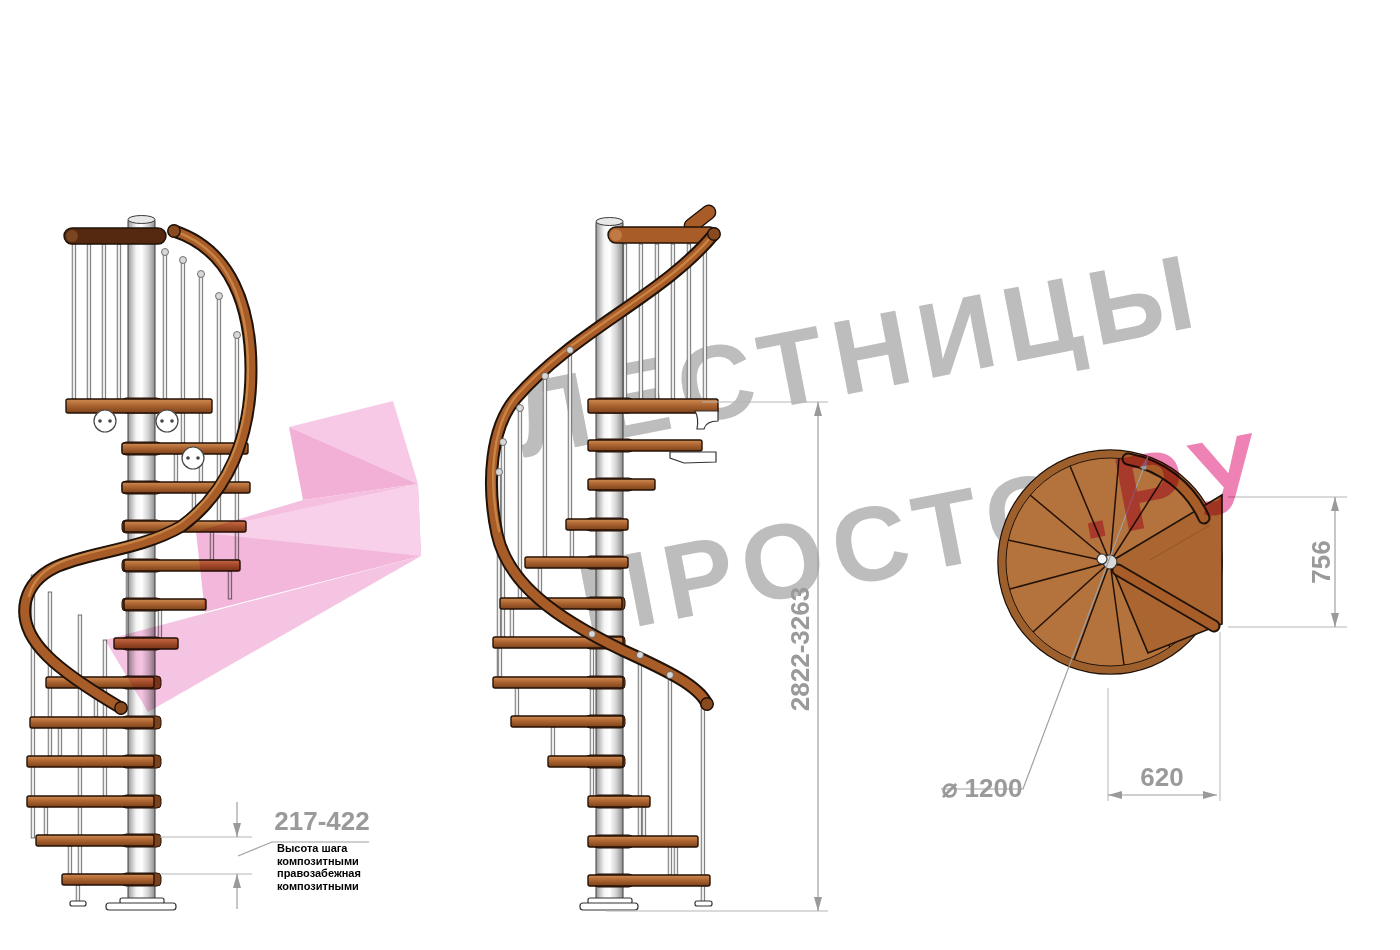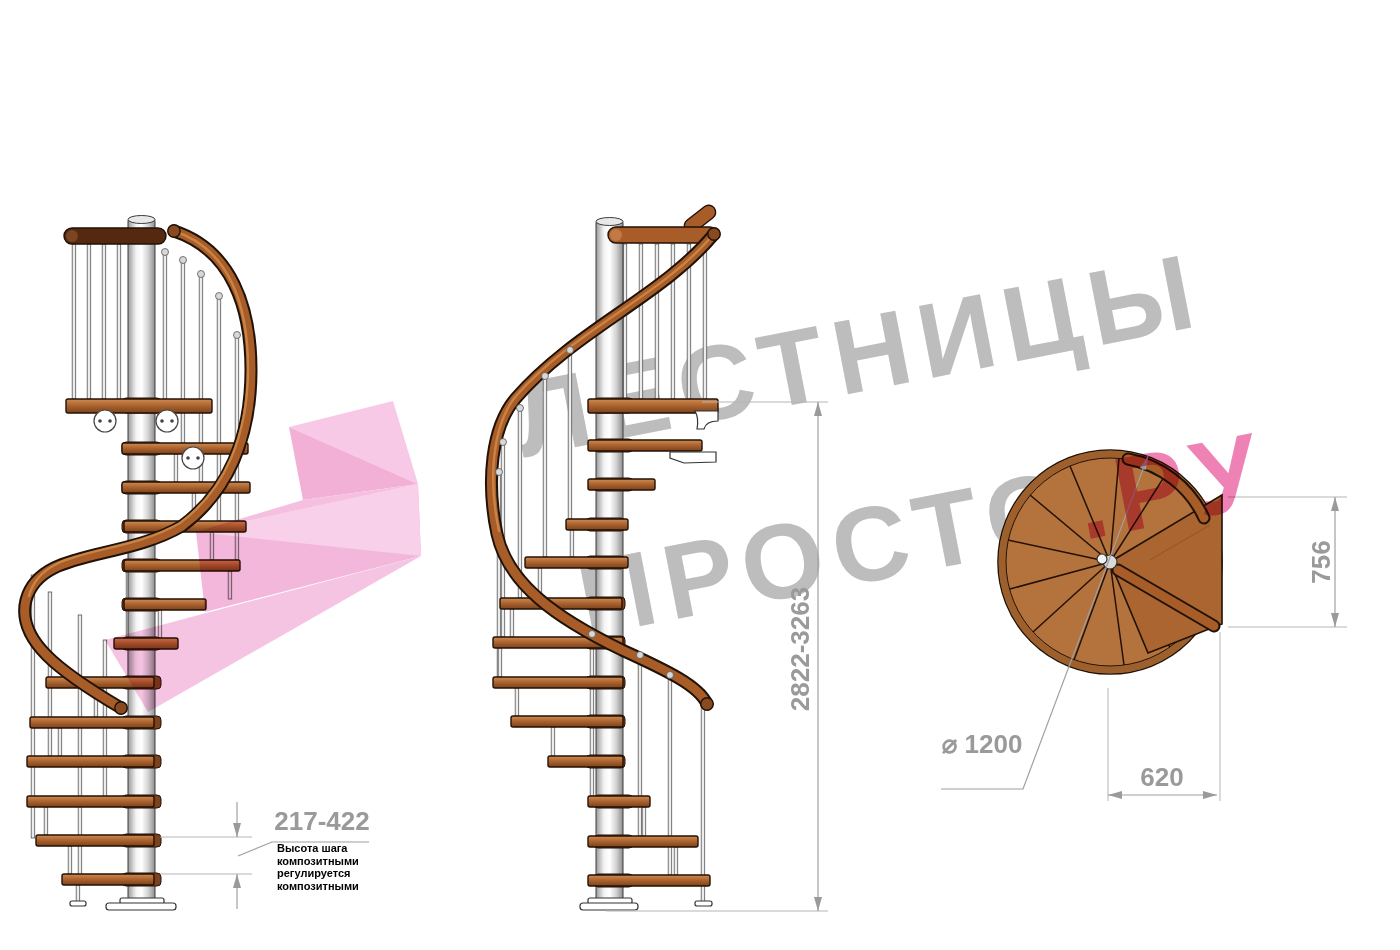--- a/index.html
+++ b/index.html
@@ -333,22 +333,22 @@
   <div class="wm wm-over">
 
     <div class="wm-line wm-l2"><span class="ghost">ПРОСТО</span><span class="wm-pink">.РУ</span></div>
   </div>
 
 
   <div class="dimtxt vert" style="left:800px;top:649px;">2822-3263</div>
   <div class="dimtxt" style="left:322px;top:821px;">217-422</div>
   <div class="dimtxt vert" style="left:1321px;top:562px;">756</div>
   <div class="dimtxt" style="left:1162px;top:777px;">620</div>
-  <div class="dimtxt" style="left:982px;top:744px;">⌀ 1200</div>
+  <div class="dimtxt" style="left:982px;top:788px;">⌀ 1200</div>
 
   <div class="note">
     <div>Высота шага</div>
     <div>композитными</div>
-    <div>регулируется</div>
+    <div>правозабежная</div>
     <div>композитными</div>
   </div>
 
 </div>
 
 </body></html>

